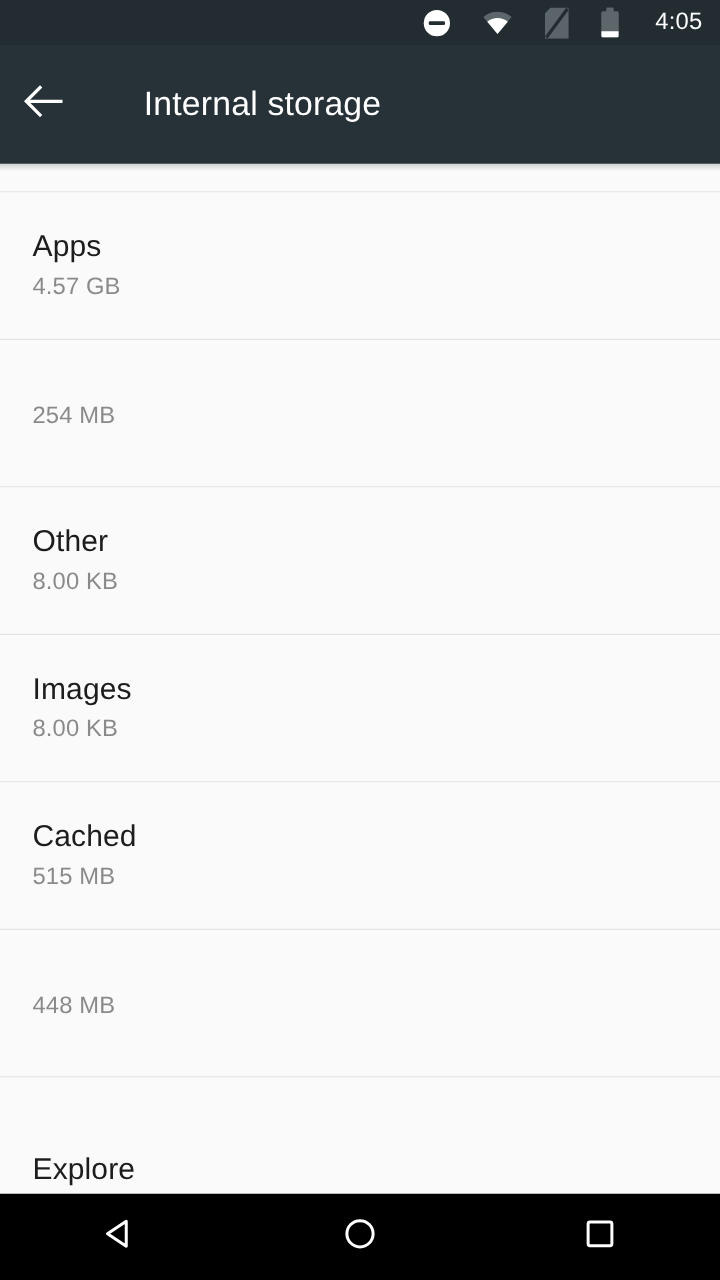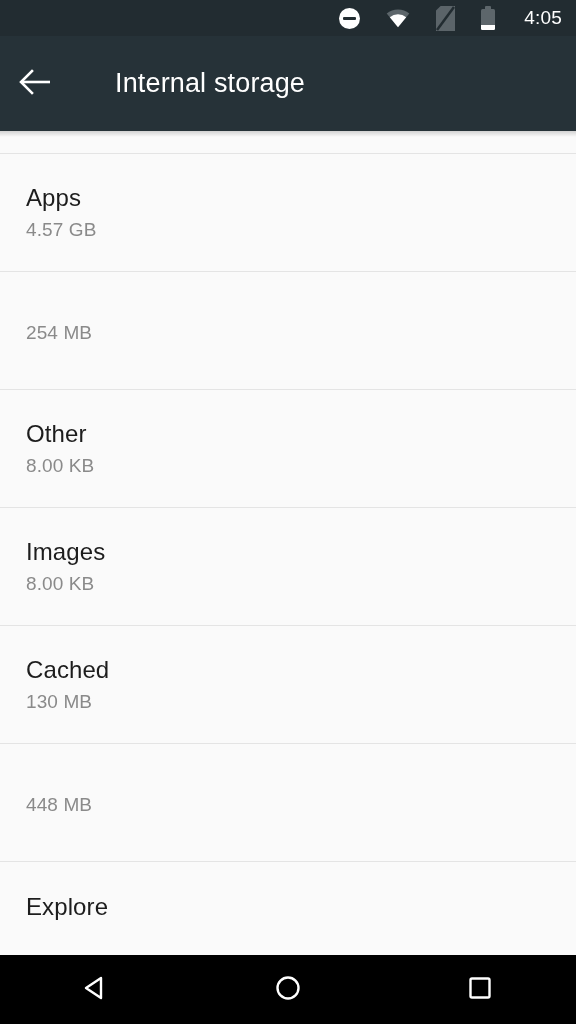--- a/index.html
+++ b/index.html
@@ -122,21 +122,21 @@
     line-height:30px;
     letter-spacing:0.1px;
   }
   .row-subtitle {
     font-size:19px;
     color:#8a8a8a;
     line-height:26px;
     margin-top:4px;
     letter-spacing:0.1px;
   }
-  .list-row.no-sub { justify-content:flex-start; padding-top:30px; }
+  .list-row.no-sub { justify-content:center; padding-top:30px; }
 
   
   .nav-bar {
     position:absolute; bottom:0; left:0;
     width:576px; height:69px;
     background:#000000;
     display:flex; align-items:center; justify-content:space-around;
     z-index:10;
   }
   .nav-btn {
@@ -218,21 +218,21 @@
       <div class="row-subtitle">8.00 KB</div>
     </div>
 
     <div class="list-row">
       <div class="row-title">Images</div>
       <div class="row-subtitle">8.00 KB</div>
     </div>
 
     <div class="list-row">
       <div class="row-title">Cached</div>
-      <div class="row-subtitle">130 MB</div>
+      <div class="row-subtitle">515 MB</div>
     </div>
 
     <div class="list-row">
       <div class="row-subtitle">448 MB</div>
     </div>
 
     <div class="list-row no-sub">
       <div class="row-title">Explore</div>
     </div>
   </div>

